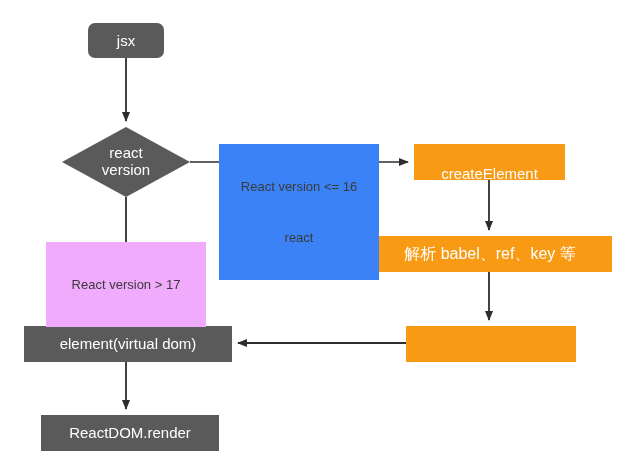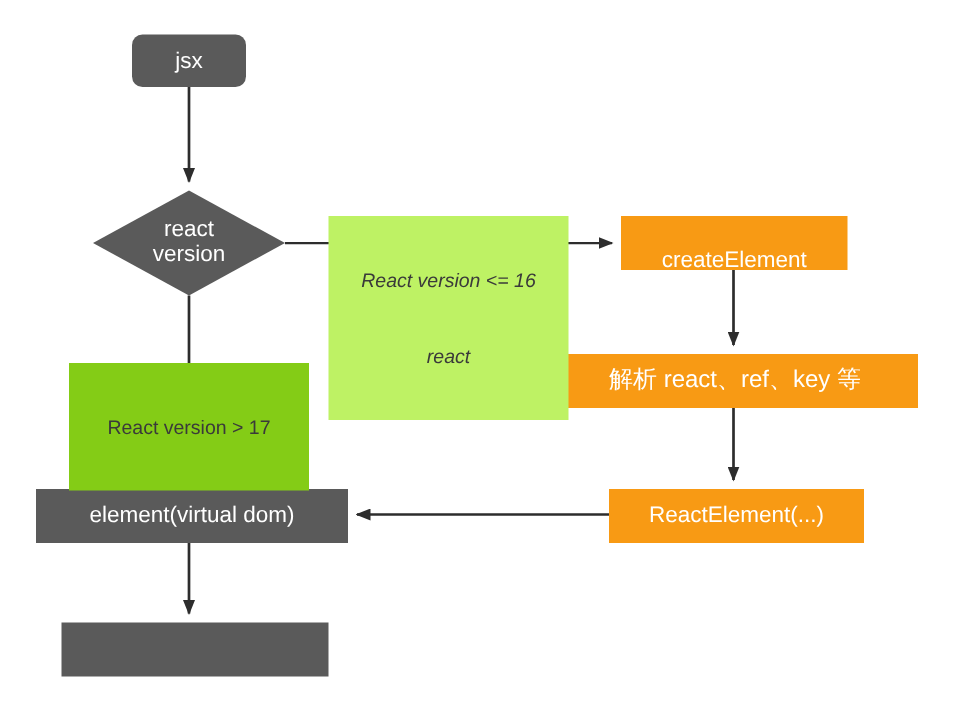--- a/index.html
+++ b/index.html
@@ -94,30 +94,30 @@
     <line x1="126" y1="362" x2="126" y2="409" stroke="#2d2d2d" stroke-width="1.8" marker-end="url(#arrow-dark)"></line>
   </svg>
 
   <div class="node-label" style="left:88px; top:23px; width:76px; height:35px;">jsx</div>
 
   <div class="node-label diamond-label" style="left:74px; top:133px; width:104px; height:56px;">react
 version</div>
 
   <div class="node-label" style="left:414px; top:156px; width:151px; height:36px;">createElement</div>
 
-  <div class="node-label" style="left:368px; top:236px; width:244px; height:36px; font-size:16px;">解析 react、ref、key 等</div>
+  <div class="node-label" style="left:368px; top:236px; width:244px; height:36px; font-size:16px;">解析 babel、ref、key 等</div>
 
-  <div class="node-label" style="left:406px; top:326px; width:170px; height:36px;">ReactElement(...)</div>
 
   <div class="node-label" style="left:24px; top:326px; width:208px; height:36px;">element(virtual dom)</div>
 
+  <div class="node-label" style="left:41px; top:415px; width:178px; height:36px;">ReactDOM.render</div>
 
-  <div class="edge-label" style="left:219px; top:144px; width:160px; background:#bef264;font-style:italic;">
+  <div class="edge-label" style="left:219px; top:144px; width:160px; background:#3b82f6;">
     <div>React version &lt;= 16</div>
     <div>react</div>
   </div>
 
-  <div class="edge-label" style="left:46px; top:242px; width:160px; background:#84cc16;">
+  <div class="edge-label" style="left:46px; top:242px; width:160px; background:#f0abfc;">
     <div>React version &gt; 17</div>
   </div>
 
 
 </div>
 
 </body></html>

